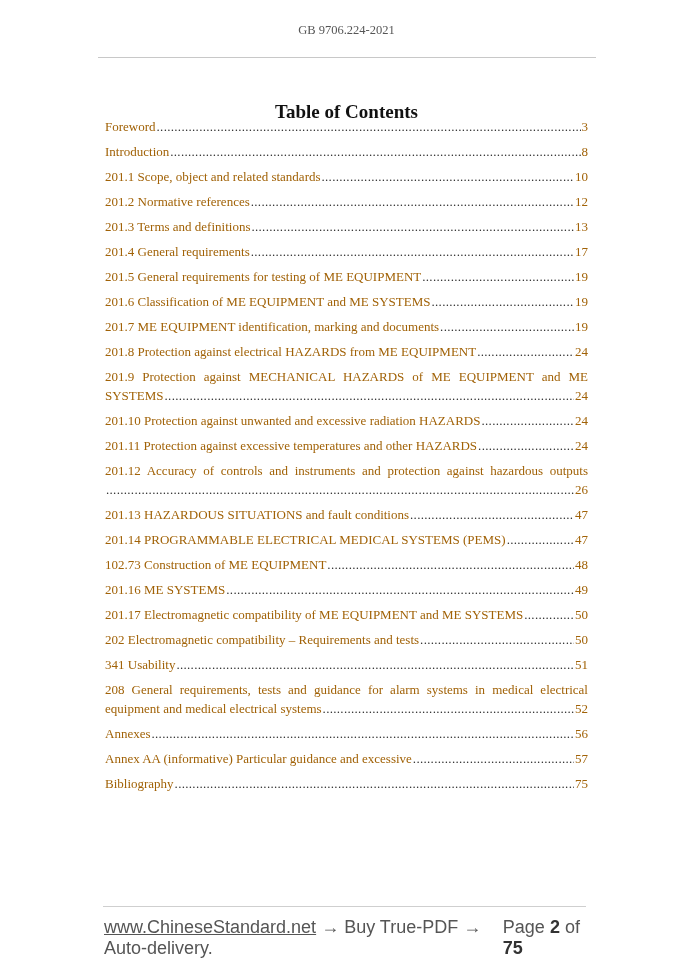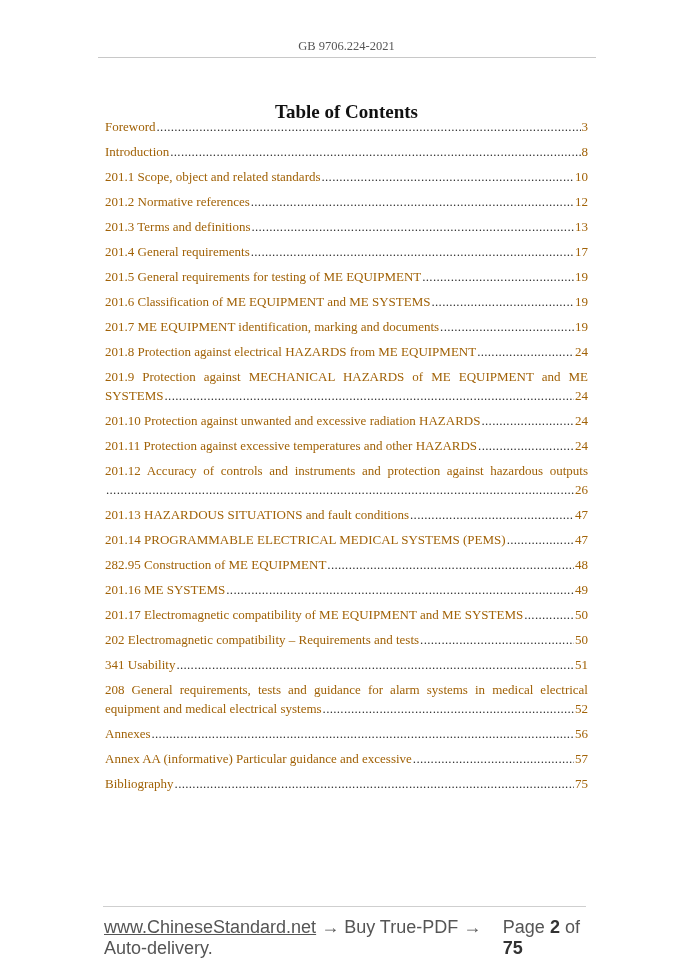--- a/index.html
+++ b/index.html
@@ -1,19 +1,19 @@
 <!DOCTYPE html>
 <html><head>
 <meta charset="utf-8">
 <style>
   html, body { margin: 0; padding: 0; background: #ffffff; }
   body { width: 693px; height: 980px; position: relative; overflow: hidden; }
   .page { position: absolute; left: 0; top: 0; width: 693px; height: 980px; background: #fff; }
   .running-header {
-    position: absolute; left: 0; width: 693px; top: 39px; text-align: center;
+    position: absolute; left: 0; width: 693px; top: 23px; text-align: center;
     font-family: "Liberation Serif", serif; font-size: 12.5px; color: #555;
   }
   .header-rule { position: absolute; left: 98px; width: 498px; top: 57px; height: 0; border-top: 1px solid #c8c8c8; }
   .toc-title {
     position: absolute; left: 0; width: 693px; top: 81px; text-align: center;
     font-family: "Liberation Serif", serif; font-weight: bold; font-size: 19px; color: #111; margin-top: 20px;
   }
   .toc { position: absolute; left: 105px; width: 483px; top: 117px; font-family: "Liberation Serif", serif; font-size: 13px; color: #a16207; }
   .entry { position: relative; margin: 0; line-height: 19px; }
   .entry.single { height: 19px; margin-bottom: 6px; }
@@ -173,21 +173,21 @@
     <div class="entry single">
       <div class="line">
           <span class="t">201.14 PROGRAMMABLE ELECTRICAL MEDICAL SYSTEMS (PEMS)</span>
           <span class="dots"></span>
           <span class="p">47</span>
         </div>
     </div>
 
     <div class="entry single">
       <div class="line">
-          <span class="t">282.95 Construction of ME EQUIPMENT</span>
+          <span class="t">102.73 Construction of ME EQUIPMENT</span>
           <span class="dots"></span>
           <span class="p">48</span>
         </div>
     </div>
 
     <div class="entry single">
       <div class="line">
           <span class="t">201.16 ME SYSTEMS</span>
           <span class="dots"></span>
           <span class="p">49</span>

